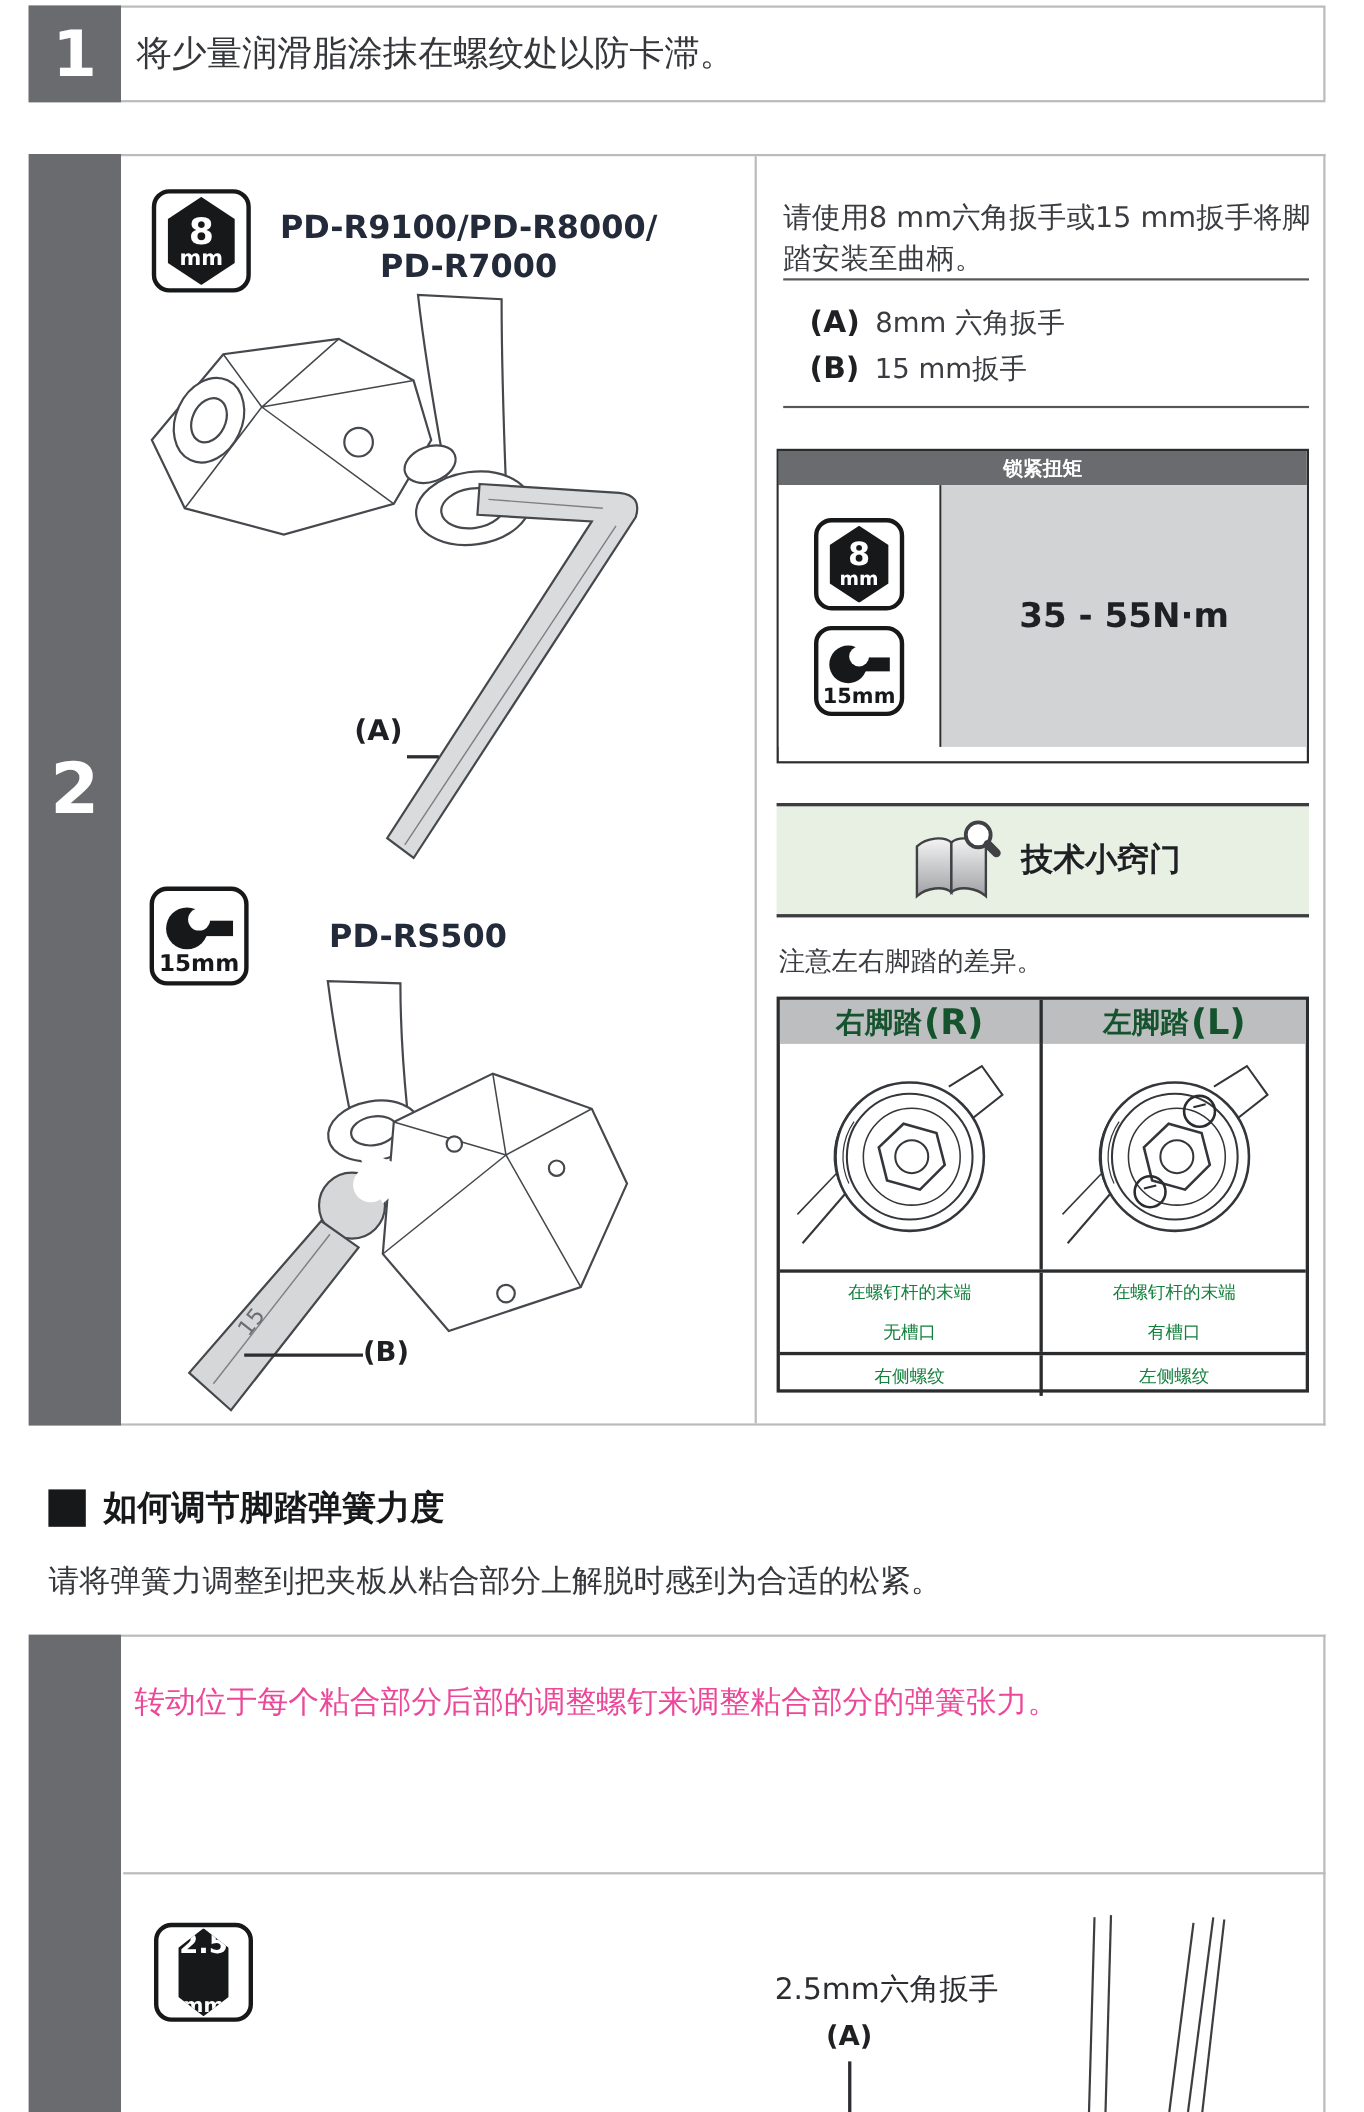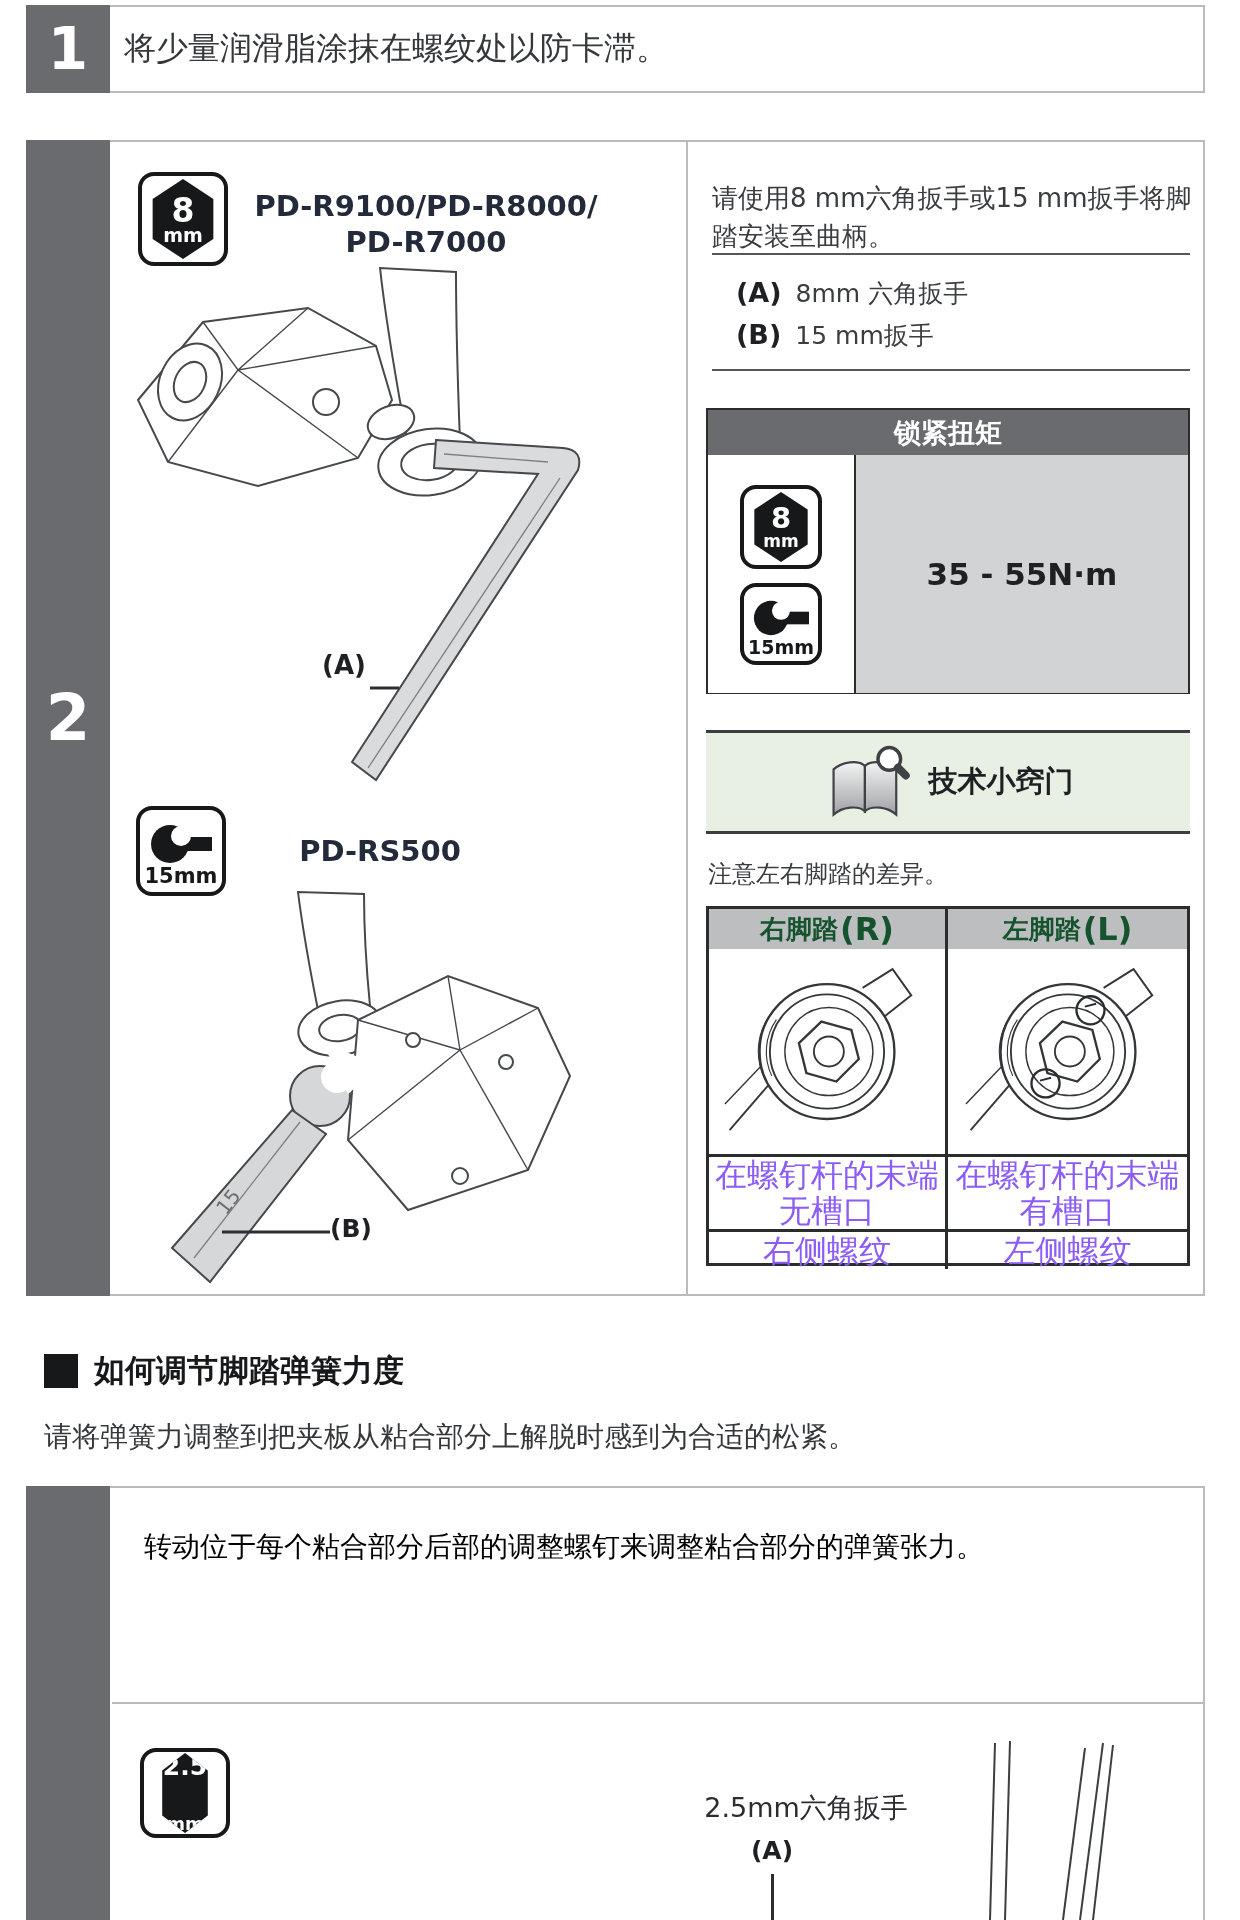--- a/index.html
+++ b/index.html
@@ -32,21 +32,21 @@
         box-sizing:border-box;display:flex;align-items:center;justify-content:center;}
   
   .pt{border:3px solid #2a2c2e;box-sizing:border-box;}
   .pt-row{display:flex;}
   .pt-cell{width:50%;box-sizing:border-box;display:flex;align-items:center;justify-content:center;
            text-align:center;}
   .pt-cell.first{border-right:3px solid #2a2c2e;}
   .pt-head{background:#bdbec0;color:#14532d;}
   .pt-head .lbl{font-weight:bold;font-size:26px;}
   .pt-head .par{font-weight:bold;font-size:32px;margin-left:2px;}
-  .pt-txt{font-size:32px;color:#8b5cf6;line-height:36px;}
+  .pt-txt{font-size:16px;color:#15803d;line-height:36px;}
   .pt-line{border-top:3px solid #2a2c2e;}
   .callout-key{font-weight:bold;color:#1e2023;}
   .legend-row{display:flex;align-items:baseline;}
   .legend-key{font-weight:bold;font-size:27px;color:#1e2023;margin-right:14px;}
   .legend-val{font-size:25px;color:#3a3c40;}
   .heading-row{display:flex;align-items:flex-start;}
   .heading-square{width:34px;height:34px;background:#17181a;margin-top:4px;}
 </style>
 </head>
 <body>
@@ -134,21 +134,21 @@
     <span class="legend-key">(A)</span>
     <span class="legend-val">8mm 六角扳手</span>
   </div>
   <div class="abs legend-row" style="left:736px;top:319px;">
     <span class="legend-key">(B)</span>
     <span class="legend-val">15 mm扳手</span>
   </div>
   <div class="abs" style="left:712px;top:369px;width:478px;height:0;border-top:2px solid #55575a;"></div>
 
   <div class="abs tq" style="left:706px;top:408px;width:484px;height:286px;">
-    <div class="tq-head" style="height:45px;font-size:27px;">锁紧扭矩</div>
+    <div class="tq-head" style="height:31px;font-size:18px;">锁紧扭矩</div>
     <div class="tq-body" style="height:238px;">
       <div class="tq-left" style="width:148px;">
         <div class="tool-icon" style="width:82px;height:84px;margin-top:30px;">
           <div class="hexa" style="width:58px;height:70px;">
             <span style="font-size:29px;">8</span>
             <span style="font-size:17px;">mm</span>
           </div>
         </div>
         <div class="tool-icon" style="width:82px;height:82px;margin-top:14px;justify-content:flex-end;padding-bottom:4px;">
           <svg width="56" height="40" viewBox="0 0 62 44">
@@ -254,21 +254,21 @@
   </div>
 
   <div class="abs" style="left:44px;top:1418px;font-size:28px;color:#35373b;">请将弹簧力调整到把夹板从粘合部分上解脱时感到为合适的松紧。</div>
   <div class="abs heading-row" style="left:44px;top:1350px;">
     <div class="heading-square"></div>
     <div style="font-weight:bold;font-size:31px;color:#17181a;margin-left:16px;">如何调节脚踏弹簧力度</div>
   </div>
 
   <div class="abs" style="left:26px;top:1486px;width:84px;height:434px;background:#6a6b6e;"></div>
   <div class="abs lightbox" style="left:110px;top:1486px;width:1095px;height:436px;border-left:none;border-bottom:none;"></div>
-  <div class="abs" style="left:144px;top:1528px;font-size:28px;color:#000000;">转动位于每个粘合部分后部的调整螺钉来调整粘合部分的弹簧张力。</div>
+  <div class="abs" style="left:122px;top:1528px;font-size:28px;color:#ec4899;">转动位于每个粘合部分后部的调整螺钉来调整粘合部分的弹簧张力。</div>
   <div class="abs" style="left:112px;top:1702px;width:1093px;height:0;border-top:2px solid #b9bbbd;"></div>
 
   <div class="abs tool-icon" style="left:140px;top:1748px;width:90px;height:90px;">
     <div class="hexa hexa25" style="width:60px;height:80px;">
       <span style="font-size:25px;">2.5</span>
       <span style="font-size:18px;">mm</span>
     </div>
   </div>
 
   <div class="abs" style="left:606px;top:1790px;width:400px;text-align:center;font-size:27px;color:#2b2d31;">2.5mm六角扳手</div>

